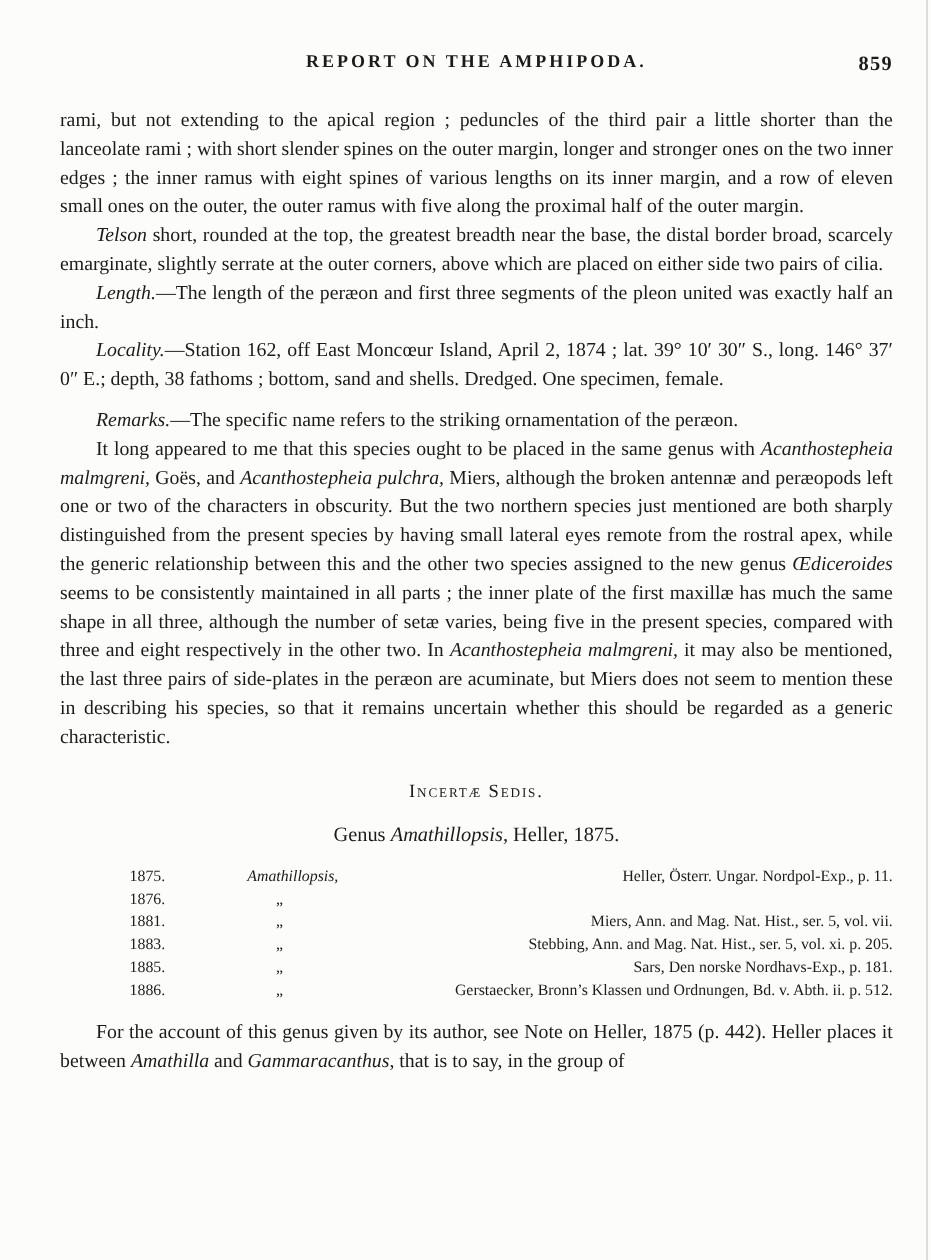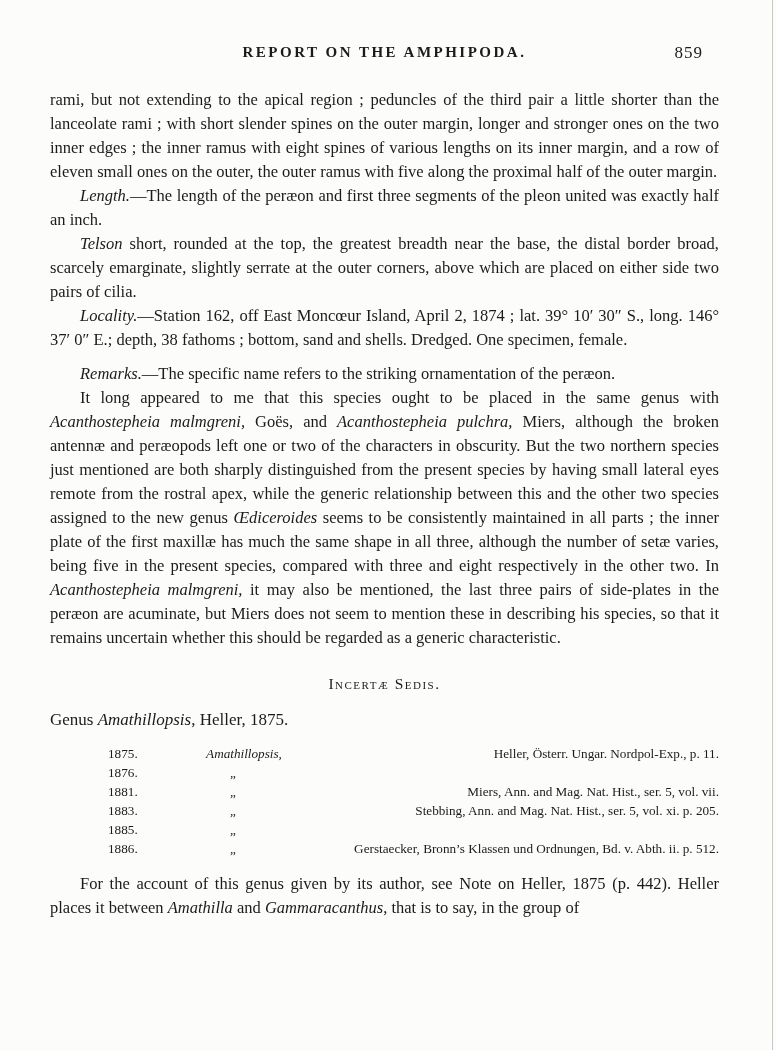--- a/index.html
+++ b/index.html
@@ -4,43 +4,43 @@
 <style>
   html, body { margin: 0; padding: 0; background: #e9e9e7; }
   .page {
     width: 776px;
     height: 1050px;
     margin: 0 auto;
     background: #fcfcfa;
     color: #1b1b1b;
     font-family: "Liberation Serif", "DejaVu Serif", serif;
     box-sizing: border-box;
-    padding: 44px 57px 0 50px;
+    padding: 44px 32px 0 50px;
     position: relative;
     overflow: hidden;
   }
   .scan-edge {
     position: absolute;
     top: 0; right: 3px;
     width: 1px; height: 100%;
     background: #c9c9c5;
   }
   .header { position: relative; height: 22px; margin-bottom: 22px; }
   .running-title {
     display: block;
     text-align: center;
     font-size: 15px;
     letter-spacing: 2.5px;
     font-weight: bold;
   }
   .page-number {
     position: absolute;
-    right: 16px; top: -1px;
+    right: 0; top: -1px;
     font-size: 17px;
-    font-weight: normal;
+    font-weight: bold;
     letter-spacing: 1px;
     margin-left: 37px;
   }
   .body { font-size: 16.5px; line-height: 24px; }
   .para {
     margin: 0;
     text-align: justify;
   }
   .para i { font-style: italic; }
   .indent { text-indent: 30px; }
@@ -48,20 +48,21 @@
   .section-heading {
     margin: 22px 0 0 0;
     text-align: center;
     font-weight: normal;
     font-variant: small-caps;
     font-size: 15.5px;
     letter-spacing: 1.5px;
   }
   .genus-heading {
     margin: 12px 0 0 0;
+    text-align: center;
     font-weight: normal;
     font-size: 17px;
   }
   .references {
     margin: 12px 0 0 58px;
     font-size: 13.2px;
     line-height: 19px;
   }
   .ref-row { display: flex; gap: 48px; }
   .ref-year { width: 44px; flex: 0 0 auto; }
@@ -77,22 +78,22 @@
 <div class="page">
   <div class="scan-edge"></div>
 
   <header class="header">
     <span class="running-title">REPORT ON THE AMPHIPODA.</span>
     <span class="page-number">859</span>
   </header>
 
   <main class="body">
     <p class="para"><span>rami, but not extending to the apical region&nbsp;; peduncles of the third pair a little shorter than the lanceolate rami&nbsp;; with short slender spines on the outer margin, longer and stronger ones on the two inner edges&nbsp;; the inner ramus with eight spines of various lengths on its inner margin, and a row of eleven small ones on the outer, the outer ramus with five along the proximal half of the outer margin.</span></p>
+    <p class="para indent"><i>Telson</i><span> short, rounded at the top, the greatest breadth near the base, the distal border broad, scarcely emarginate, slightly serrate at the outer corners, above which are placed on either side two pairs of cilia.</span></p>
     <p class="para indent"><i>Length.</i><span>—The length of the peræon and first three segments of the pleon united was exactly half an inch.</span></p>
-    <p class="para indent"><i>Telson</i><span> short, rounded at the top, the greatest breadth near the base, the distal border broad, scarcely emarginate, slightly serrate at the outer corners, above which are placed on either side two pairs of cilia.</span></p>
     <p class="para indent"><i>Locality.</i><span>—Station 162, off East Moncœur Island, April 2, 1874&nbsp;; lat. 39° 10′ 30″ S., long. 146° 37′ 0″ E.; depth, 38 fathoms&nbsp;; bottom, sand and shells.  Dredged.  One specimen, female.</span></p>
     <p class="para indent space-before"><i>Remarks.</i><span>—The specific name refers to the striking ornamentation of the peræon.</span></p>
     <p class="para indent"><span>It long appeared to me that this species ought to be placed in the same genus with </span><i>Acanthostepheia malmgreni,</i><span> Goës, and </span><i>Acanthostepheia pulchra,</i><span> Miers, although the broken antennæ and peræopods left one or two of the characters in obscurity.  But the two northern species just mentioned are both sharply distinguished from the present species by having small lateral eyes remote from the rostral apex, while the generic relationship between this and the other two species assigned to the new genus </span><i>Œdiceroides</i><span> seems to be consistently maintained in all parts&nbsp;; the inner plate of the first maxillæ has much the same shape in all three, although the number of setæ varies, being five in the present species, compared with three and eight respectively in the other two.  In </span><i>Acanthostepheia malmgreni,</i><span> it may also be mentioned, the last three pairs of side-plates in the peræon are acuminate, but Miers does not seem to mention these in describing his species, so that it remains uncertain whether this should be regarded as a generic characteristic.</span></p>
 
     <h3 class="section-heading">Incertæ Sedis.</h3>
     <h4 class="genus-heading"><span>Genus </span><i>Amathillopsis</i><span>, Heller, 1875.</span></h4>
 
     <section class="references">
       <div class="ref-row">
         <span class="ref-year">1875.</span>
@@ -109,20 +110,21 @@
         <span class="ref-cite">Miers, Ann. and Mag. Nat. Hist., ser. 5, vol. vii.</span>
       </div>
       <div class="ref-row">
         <span class="ref-year">1883.</span>
         <span class="ref-name ditto">„</span>
         <span class="ref-cite">Stebbing, Ann. and Mag. Nat. Hist., ser. 5, vol. xi. p. 205.</span>
       </div>
       <div class="ref-row">
         <span class="ref-year">1885.</span>
         <span class="ref-name ditto">„</span>
+        <span class="ref-cite">Sars, Den norske Nordhavs-Exp., p. 181.</span>
       </div>
       <div class="ref-row">
         <span class="ref-year">1886.</span>
         <span class="ref-name ditto">„</span>
         <span class="ref-cite">Gerstaecker, Bronn’s Klassen und Ordnungen, Bd. v. Abth. ii. p. 512.</span>
       </div>
     </section>
 
     <p class="para indent closing"><span>For the account of this genus given by its author, see Note on Heller, 1875 (p. 442). Heller places it between </span><i>Amathilla</i><span> and </span><i>Gammaracanthus</i><span>, that is to say, in the group of</span></p>
   </main>

